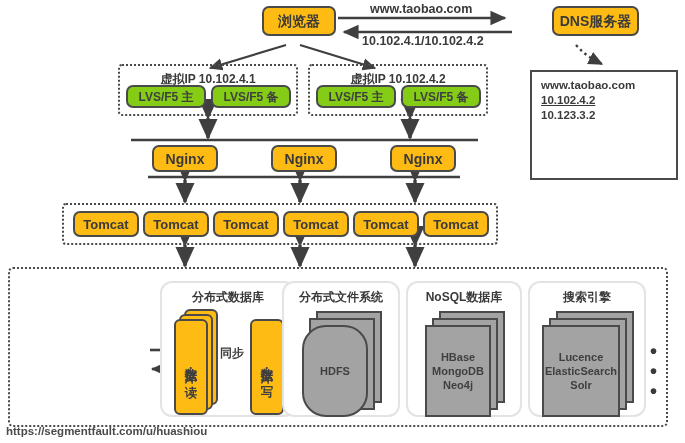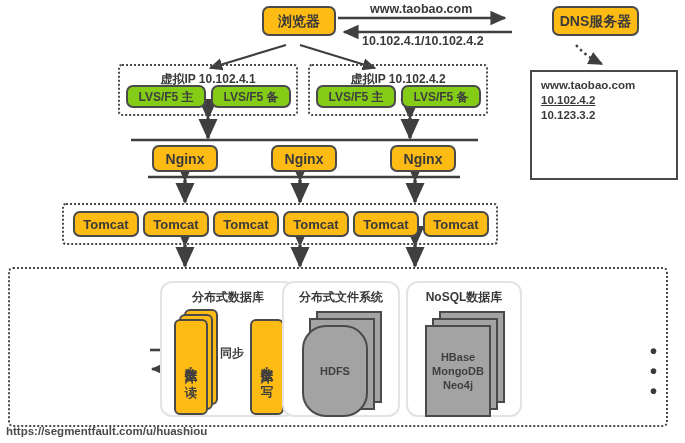--- a/index.html
+++ b/index.html
@@ -257,17 +257,27 @@
     <div class="panel-title">NoSQL数据库</div>
     <div class="stack" style="left:17px;top:28px;">
       <div class="card" style="left:14px;top:0;width:66px;height:92px;"></div>
       <div class="card" style="left:7px;top:7px;width:66px;height:92px;"></div>
       <div class="card front" style="left:0;top:14px;width:66px;height:92px;">
         <span class="multiline">HBase<br>MongoDB<br>Neo4j</span>
       </div>
     </div>
   </div>
 
+  <div class="panel" style="left:518px;width:118px;">
+    <div class="panel-title">搜索引擎</div>
+    <div class="stack" style="left:12px;top:28px;">
+      <div class="card" style="left:14px;top:0;width:78px;height:92px;"></div>
+      <div class="card" style="left:7px;top:7px;width:78px;height:92px;"></div>
+      <div class="card front" style="left:0;top:14px;width:78px;height:92px;">
+        <span class="multiline">Lucence<br>ElasticSearch<br>Solr</span>
+      </div>
+    </div>
+  </div>
 
   <div class="dots3" style="left:640px;top:72px;">• • •</div>
 </div>
 
 <div id="watermark">https://segmentfault.com/u/huashiou</div>
 
 </body></html>

